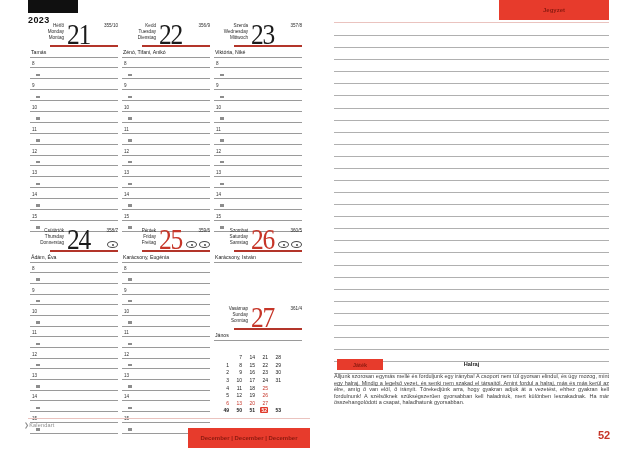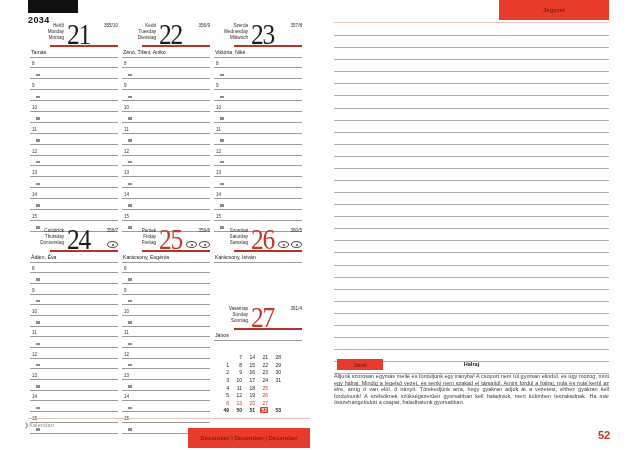--- a/index.html
+++ b/index.html
@@ -61,21 +61,21 @@
   .game-text{margin-top:2px;font-size:5.5px;line-height:1.2;color:#3c3c3c;text-align:justify;}
 
   .page-num{position:absolute;left:598px;top:429px;font-size:11px;font-weight:bold;color:#c63528;}
 </style>
 </head>
 <body>
 
 <div class="sheet">
 
   <div class="black-bar"></div>
-  <div class="year">2034</div>
+  <div class="year">2023</div>
 
   <div id="day-slots">
       <div class="day" style="left: 30px; top: 20px; width: 88px;">
         <div class="day-head">
           <div class="day-names">
             <div>Hétfő</div>
             <div>Monday</div>
             <div>Montag</div>
           </div>
           <div class="day-num">21</div>

